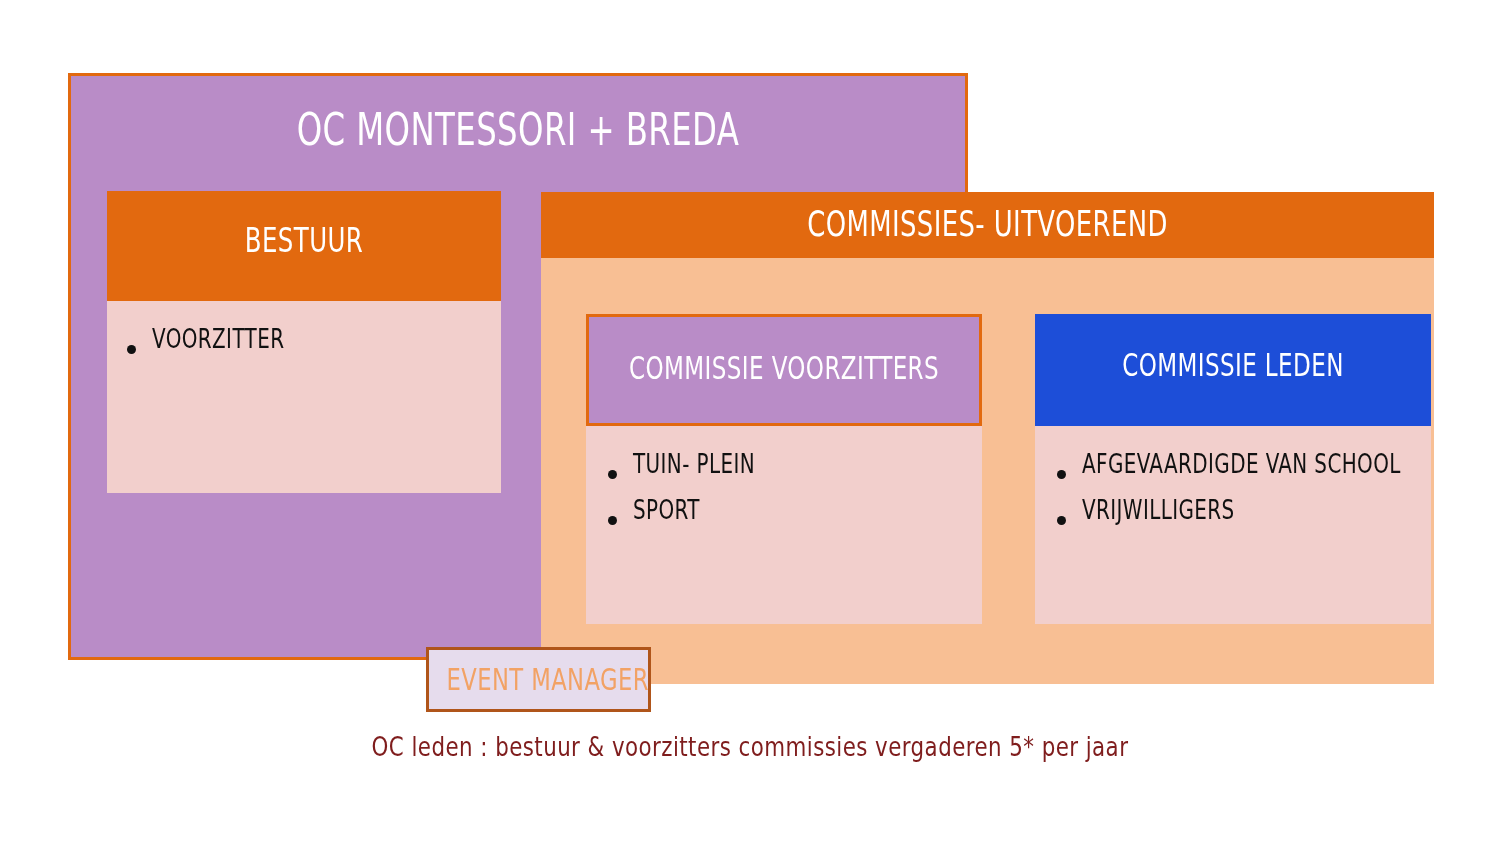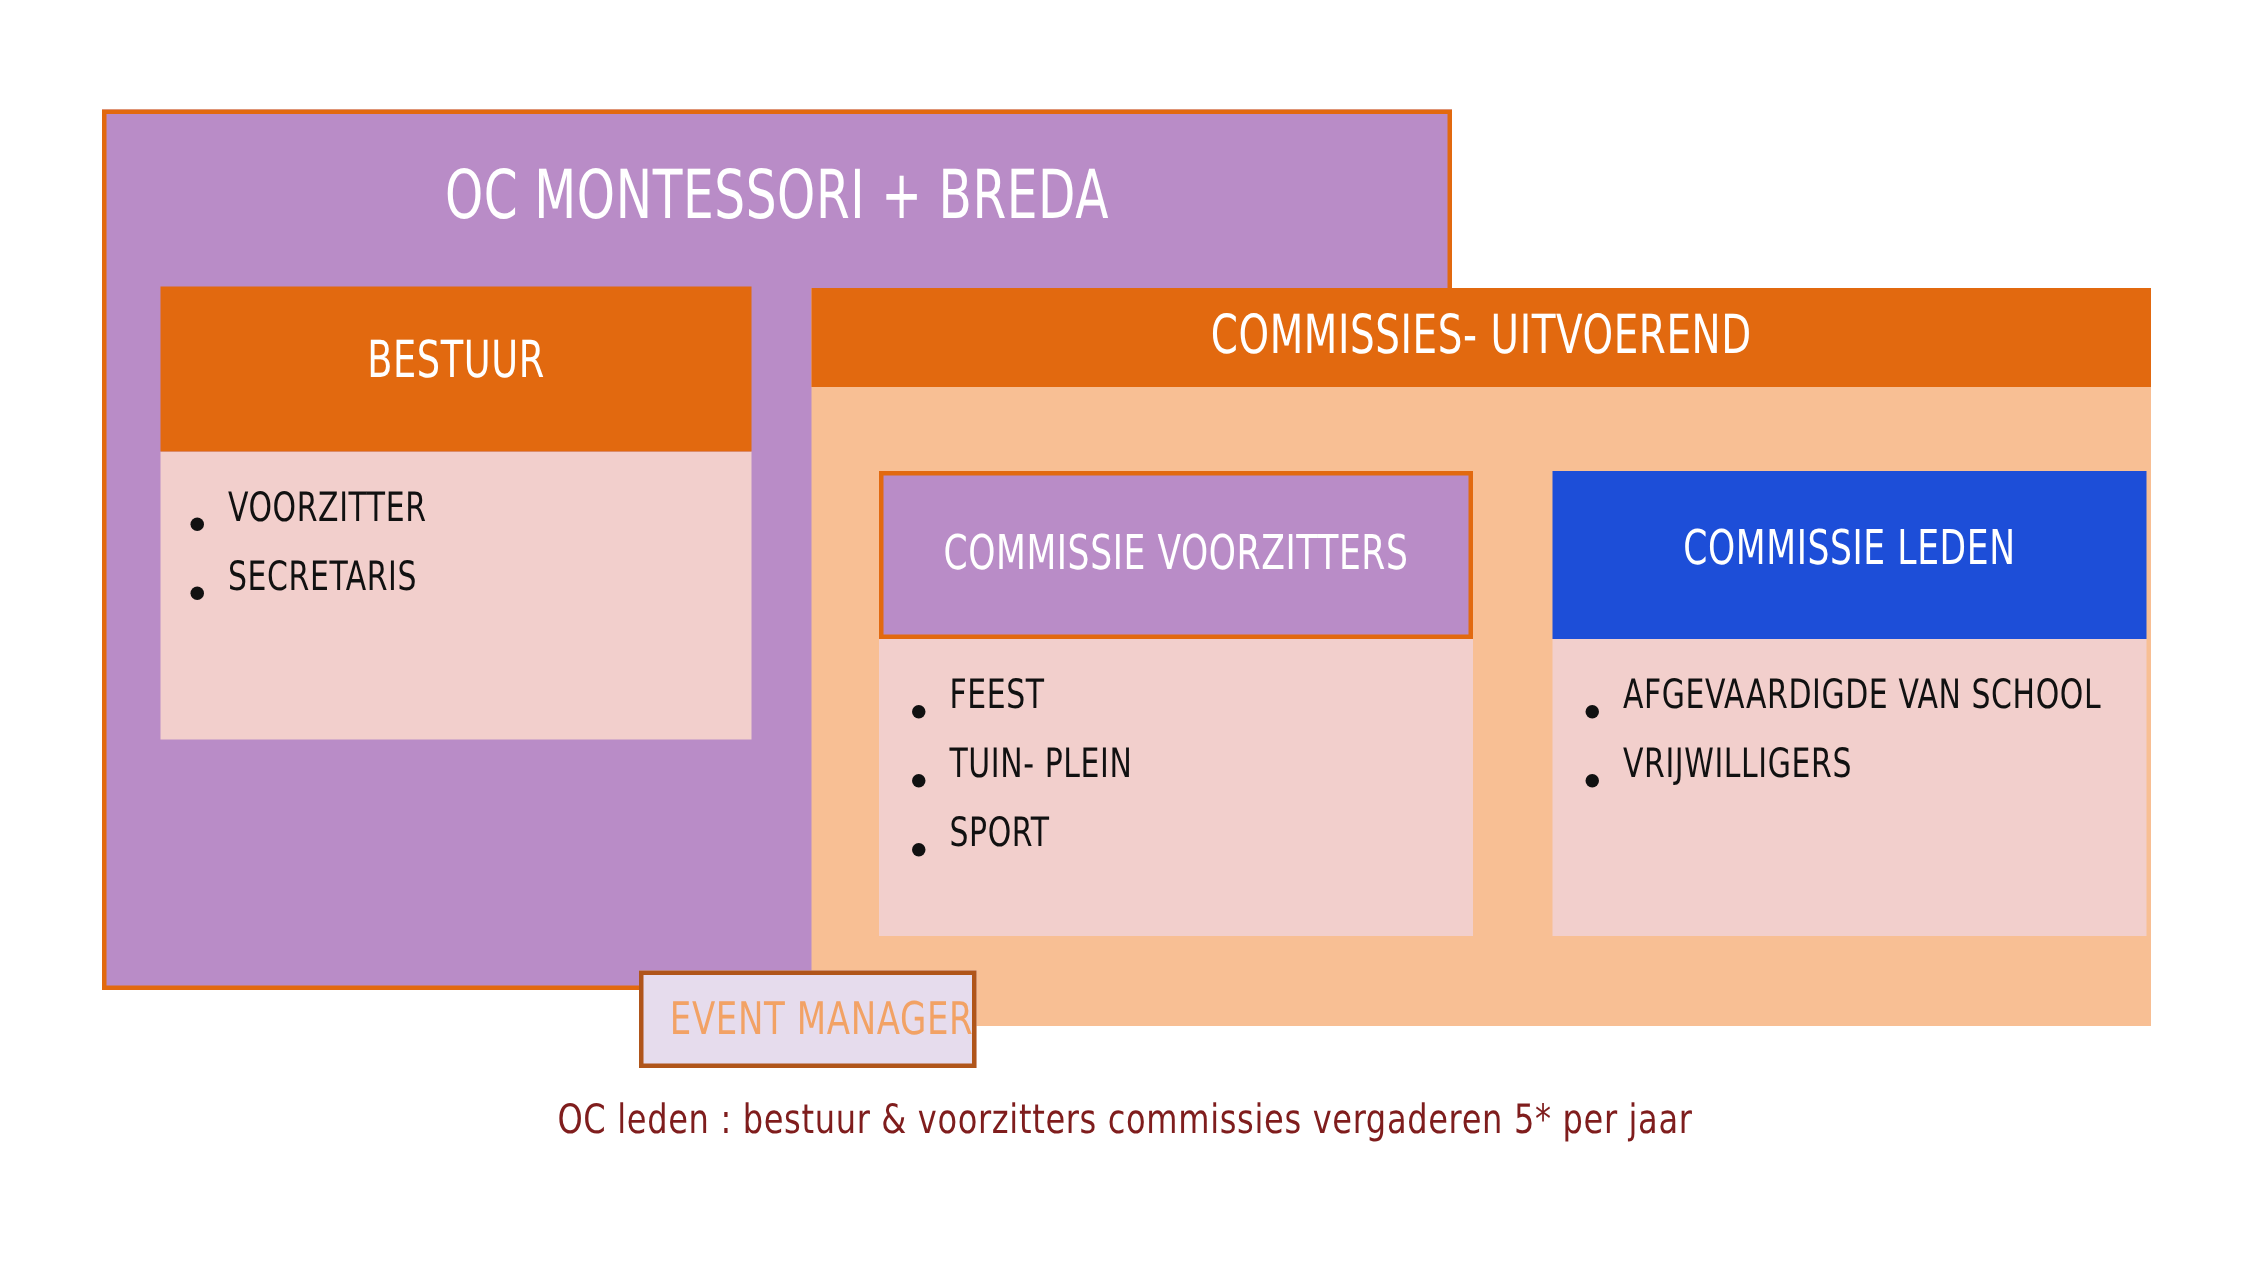--- a/index.html
+++ b/index.html
@@ -249,24 +249,20 @@
   </div>
 
   <div id="sub-cards">
 
     <div class="sub-card" id="card-voorzitters">
       <div class="sub-header">
         <div class="sub-header-label cond">COMMISSIE VOORZITTERS</div>
       </div>
       <div class="sub-body">
         <ul class="bullets">
-          <li>
-            <span class="dot"></span>
-            <span class="txt cond">FEEST</span>
-          </li>
           <li>
             <span class="dot"></span>
             <span class="txt cond">TUIN- PLEIN</span>
           </li>
           <li>
             <span class="dot"></span>
             <span class="txt cond">SPORT</span>
           </li>
         </ul>
       </div>
@@ -296,24 +292,20 @@
 <div id="bestuur-card">
   <div id="bestuur-header">
     <div id="bestuur-header-label" class="cond">BESTUUR</div>
   </div>
   <div id="bestuur-body">
     <ul class="bullets">
       <li>
         <span class="dot"></span>
         <span class="txt cond">VOORZITTER</span>
       </li>
-      <li>
-        <span class="dot"></span>
-        <span class="txt cond">SECRETARIS</span>
-      </li>
     </ul>
   </div>
 </div>
 
 <div id="event-manager">
   <div id="event-manager-label" class="cond">EVENT MANAGER</div>
 </div>
 
 <div id="footer-note" class="cond">
   <span>OC leden : bestuur &amp; voorzitters commissies vergaderen 5* per jaar</span>

